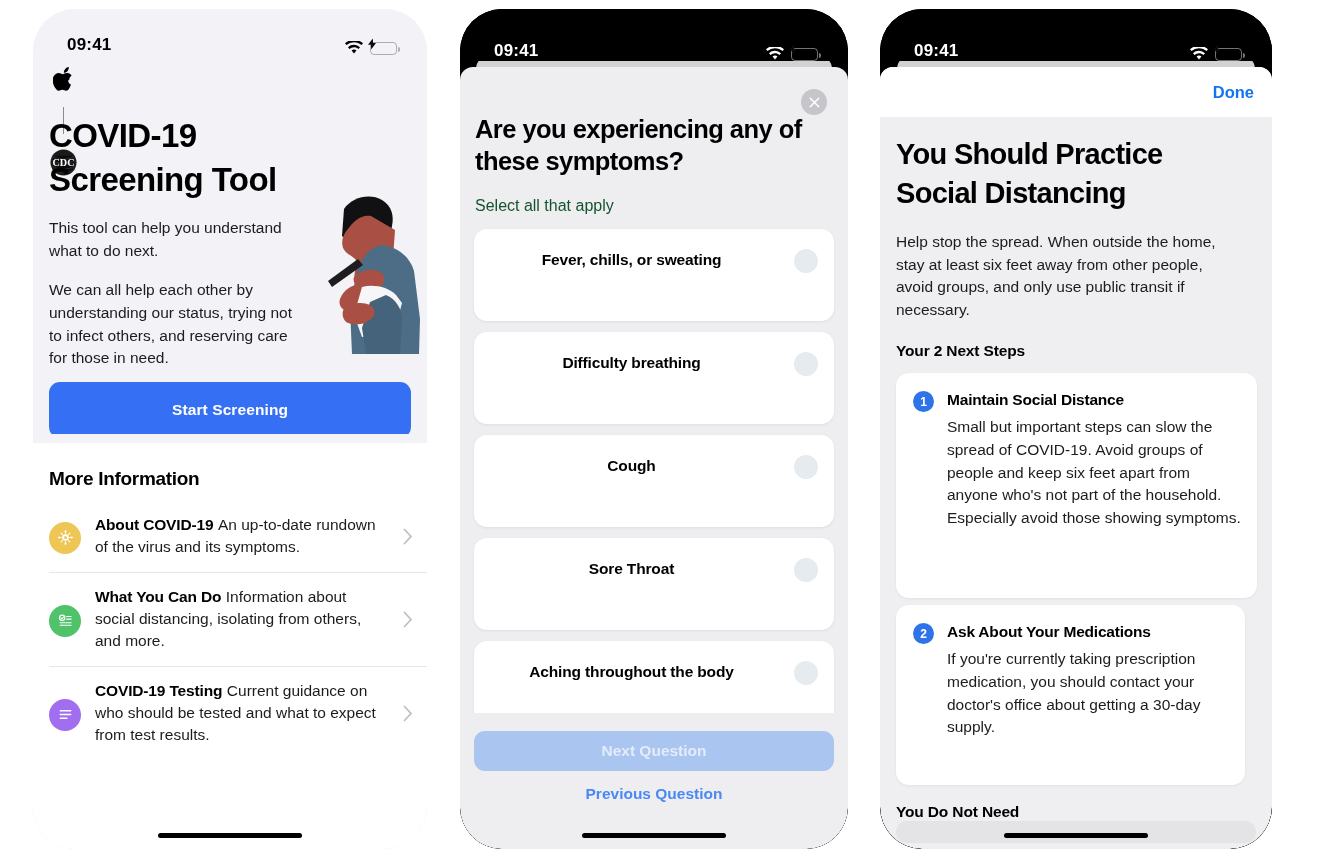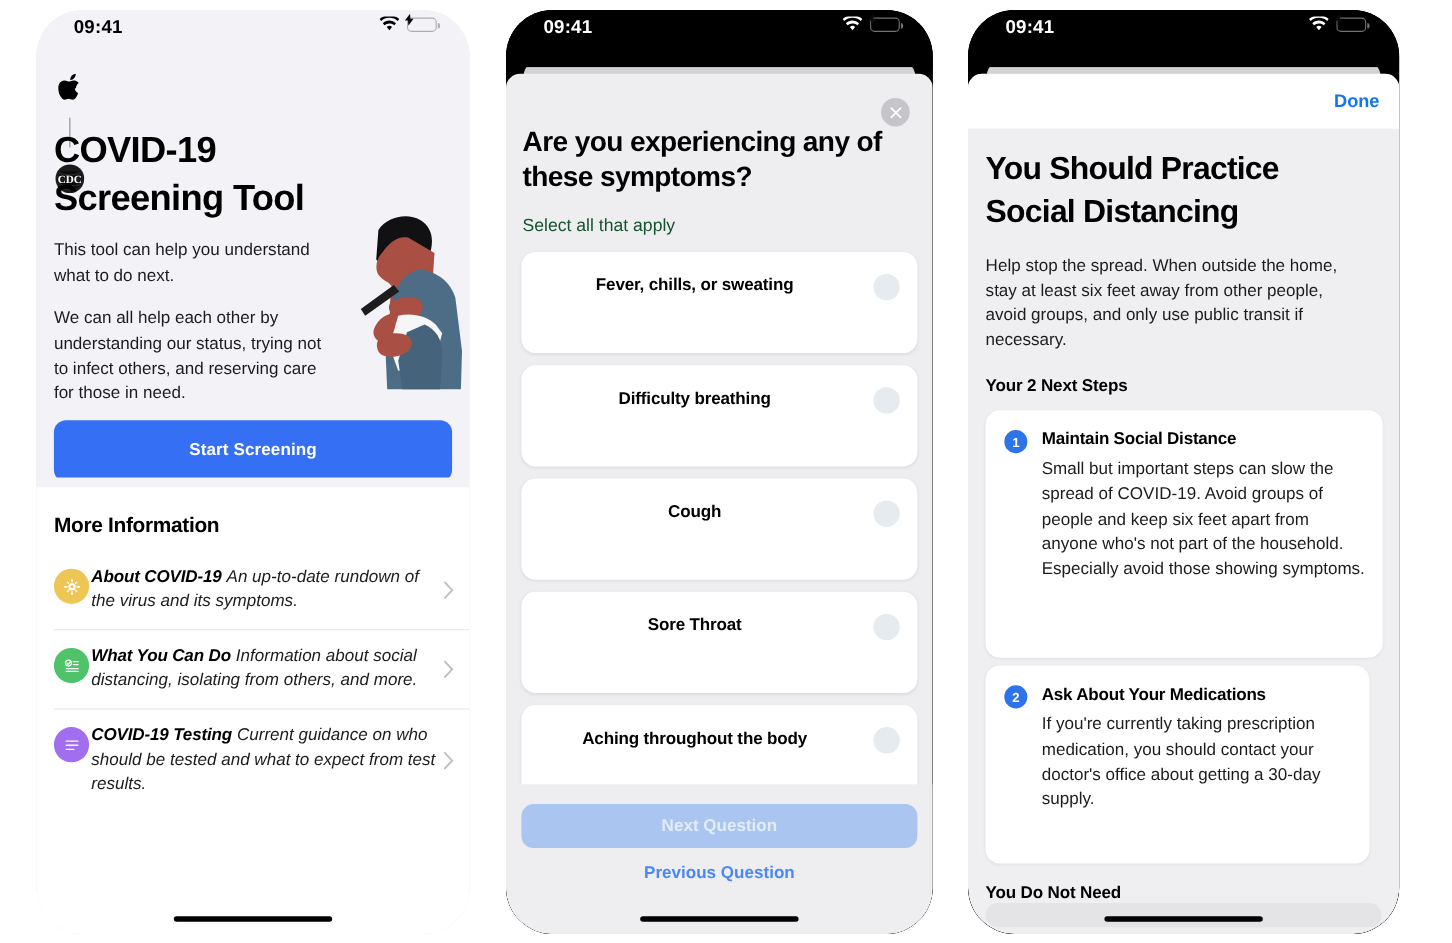--- a/index.html
+++ b/index.html
@@ -16,21 +16,21 @@
   .phone {
     position: absolute;
     overflow: hidden;
     border-radius: 42px;
   }
   .screen { position: absolute; inset: 0; overflow: hidden; border-radius: 42px; }
 
   
   .statusbar {
     position: absolute; top: 0; left: 0; right: 0; height: 46px;
-    display: flex; align-items: flex-start; justify-content: space-between;
+    display: flex; align-items: flex-end; justify-content: space-between;
     padding: 6px 30px 0 34px;
     z-index: 40;
   }
   .statusbar.dark { background: #000000; height: 52px; }
   .sb-time { font-size: 17px; font-weight: 700; letter-spacing: .2px; color: #000; }
   .statusbar.dark .sb-time { color: #fff; }
   .sb-right { display: flex; align-items: center; gap: 7px; }
   .wifi-ic { width: 18px; height: 14px; display: block; }
   .batt {
     position: relative; width: 27px; height: 13px;
@@ -81,22 +81,22 @@
     font-family: "Liberation Sans", sans-serif;
     display: flex; align-items: center; justify-content: center;
     letter-spacing: .1px; cursor: pointer;
   }
   .p1-list { position: absolute; top: 434px; left: 0; right: 0; bottom: 0; background: #fff; }
   .p1-list-h {
     font-size: 19px; font-weight: 700; color: #000; letter-spacing: -.3px;
     padding: 25px 0 10px 16px;
   }
   .info-row {
-    display: flex; align-items: flex-start; gap: 2px;
-    padding: 14px 14px 14px 16px; position: relative; cursor: pointer; font-style: italic;
+    display: flex; align-items: center; gap: 14px;
+    padding: 14px 14px 14px 16px; position: relative; cursor: pointer;
   }
   .info-row + .info-row::before {
     content: ""; position: absolute; top: 0; left: 16px; right: 0; height: 1px; background: #e6e6e9;
   }
   .info-ic { width: 32px; height: 32px; border-radius: 50%; flex: 0 0 32px; margin-top: 3px;
              display: flex; align-items: center; justify-content: center; }
   .info-body { flex: 1; min-width: 0; }
   .info-t { font-size: 15.5px; font-weight: 700; color: #000; letter-spacing: -.15px; line-height: 1.35; }
   .info-d { font-size: 15.5px; color: #1c1c1e; line-height: 1.42; margin-top: 2px; }
   .chev { flex: 0 0 10px; align-self: center; width: 10px; height: 17px; }

